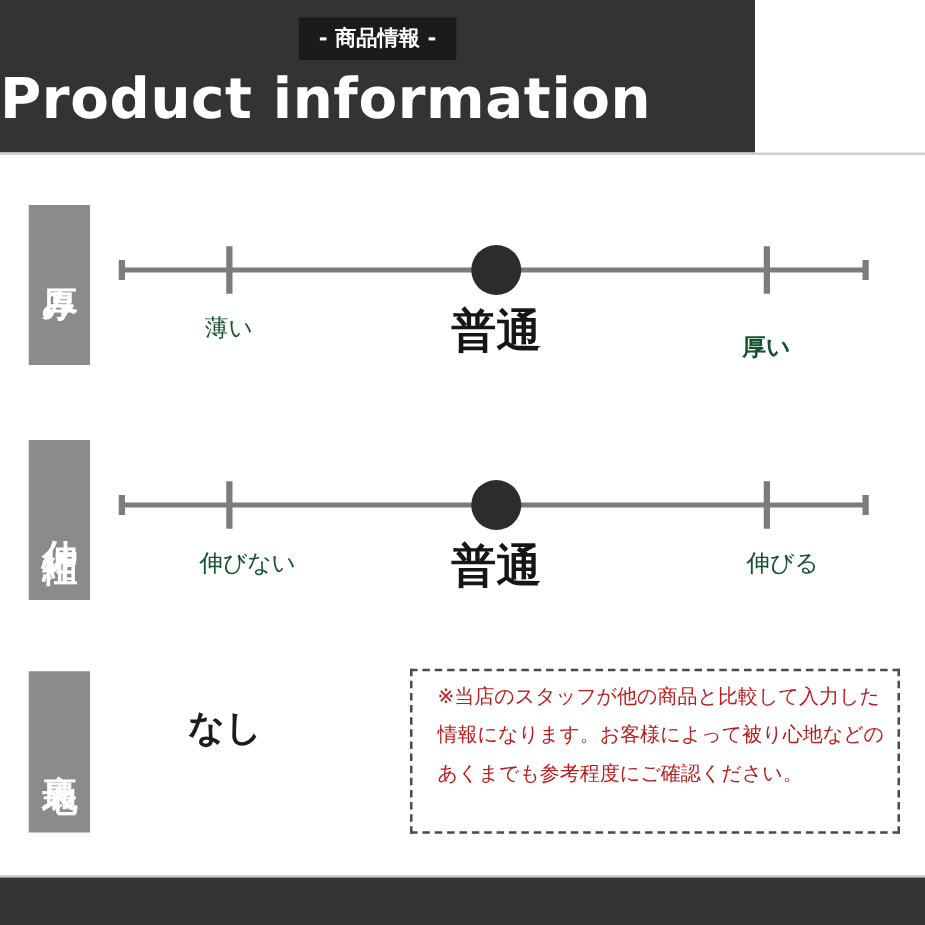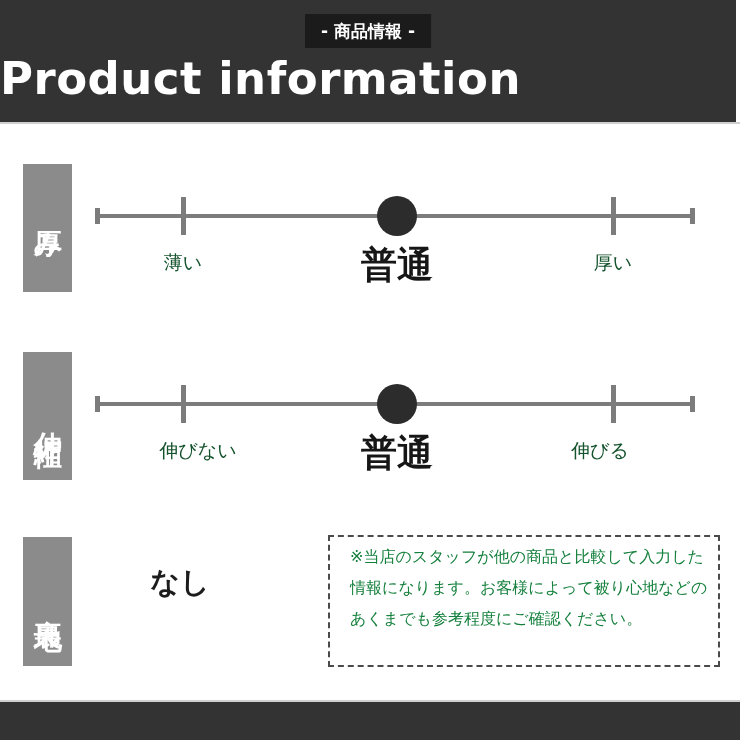--- a/index.html
+++ b/index.html
@@ -1,21 +1,21 @@
 <!DOCTYPE html>
 <html><head>
 <meta charset="utf-8">
 <style>
   html,body{margin:0;padding:0;background:#fff;}
   .canvas{
     position:relative;width:740px;height:740px;overflow:hidden;background:#ffffff;
     font-family:"DejaVu Sans","Liberation Sans",sans-serif;
   }
   
-  .header{position:absolute;left:0;top:0;width:736px;height:122px;background:#333333;}
+  .header{position:absolute;left:0;top:0;width:604px;height:122px;background:#333333;}
   .header-divider{position:absolute;left:0;top:122px;width:740px;height:2px;background:#cfcfcf;}
   .badge{
     position:absolute;left:50%;top:14px;transform:translateX(-50%);
     background:#1b1b1b;color:#ffffff;font-size:17px;font-weight:bold;
     height:34px;line-height:34px;padding:0 16px;white-space:nowrap;
   }
   .title{
     position:absolute;left:0;top:52px;width:740px;
     color:#ffffff;font-size:45px;font-weight:bold;letter-spacing:0.5px;
   }
@@ -44,21 +44,21 @@
   
   .value-text{
     position:absolute;transform:translateX(-50%);color:#1c1c1c;
     font-size:29px;font-weight:bold;white-space:nowrap;
   }
   .note-box{
     position:absolute;left:328px;top:535px;width:392px;height:132px;
     box-sizing:border-box;border:2px dashed #4a4a4a;
     padding:4px 8px 0 20px;
   }
-  .note-line{color:#15803d;font-size:16px;line-height:31px;white-space:nowrap;}
+  .note-line{color:#b91c1c;font-size:16px;line-height:31px;white-space:nowrap;}
 </style>
 </head>
 <body>
 
 <div class="canvas">
 
   <div class="header">
     <div class="badge">- 商品情報 -</div>
     <div class="title">Product information</div>
   </div>
@@ -66,32 +66,32 @@
 
   <div class="label-box r1">厚み</div>
   <div class="scale-line" style="left:97px;top:214px;width:595px;"></div>
   <div class="scale-cap" style="left:95px;top:208px;"></div>
   <div class="scale-cap" style="left:690px;top:208px;"></div>
   <div class="scale-tick" style="left:181px;top:197px;"></div>
   <div class="scale-tick" style="left:611px;top:197px;"></div>
   <div class="scale-dot" style="left:377px;top:196px;"></div>
   <div class="scale-label" style="left:183px;top:250px;">薄い</div>
   <div class="scale-label center" style="left:397px;top:241px;">普通</div>
-  <div class="scale-label" style="left:613px;top:250px;">厚い</div>
+  <div class="scale-label" style="left:613px;top:265px;font-weight:bold;">厚い</div>
 
   <div class="label-box r2">伸縮性</div>
   <div class="scale-line" style="left:97px;top:402px;width:595px;"></div>
   <div class="scale-cap" style="left:95px;top:396px;"></div>
   <div class="scale-cap" style="left:690px;top:396px;"></div>
   <div class="scale-tick" style="left:181px;top:385px;"></div>
   <div class="scale-tick" style="left:611px;top:385px;"></div>
   <div class="scale-dot" style="left:377px;top:384px;"></div>
   <div class="scale-label" style="left:198px;top:438px;">伸びない</div>
   <div class="scale-label center" style="left:397px;top:429px;">普通</div>
-  <div class="scale-label" style="left:600px;top:438px;">伸びる</div>
+  <div class="scale-label" style="left:626px;top:438px;">伸びる</div>
 
   <div class="label-box r3">裏地</div>
   <div class="value-text" style="left:180px;top:563px;">なし</div>
 
   <div class="note-box">
     <div class="note-line">※当店のスタッフが他の商品と比較して入力した</div>
     <div class="note-line">情報になります。お客様によって被り心地などの</div>
     <div class="note-line">あくまでも参考程度にご確認ください。</div>
   </div>
 

